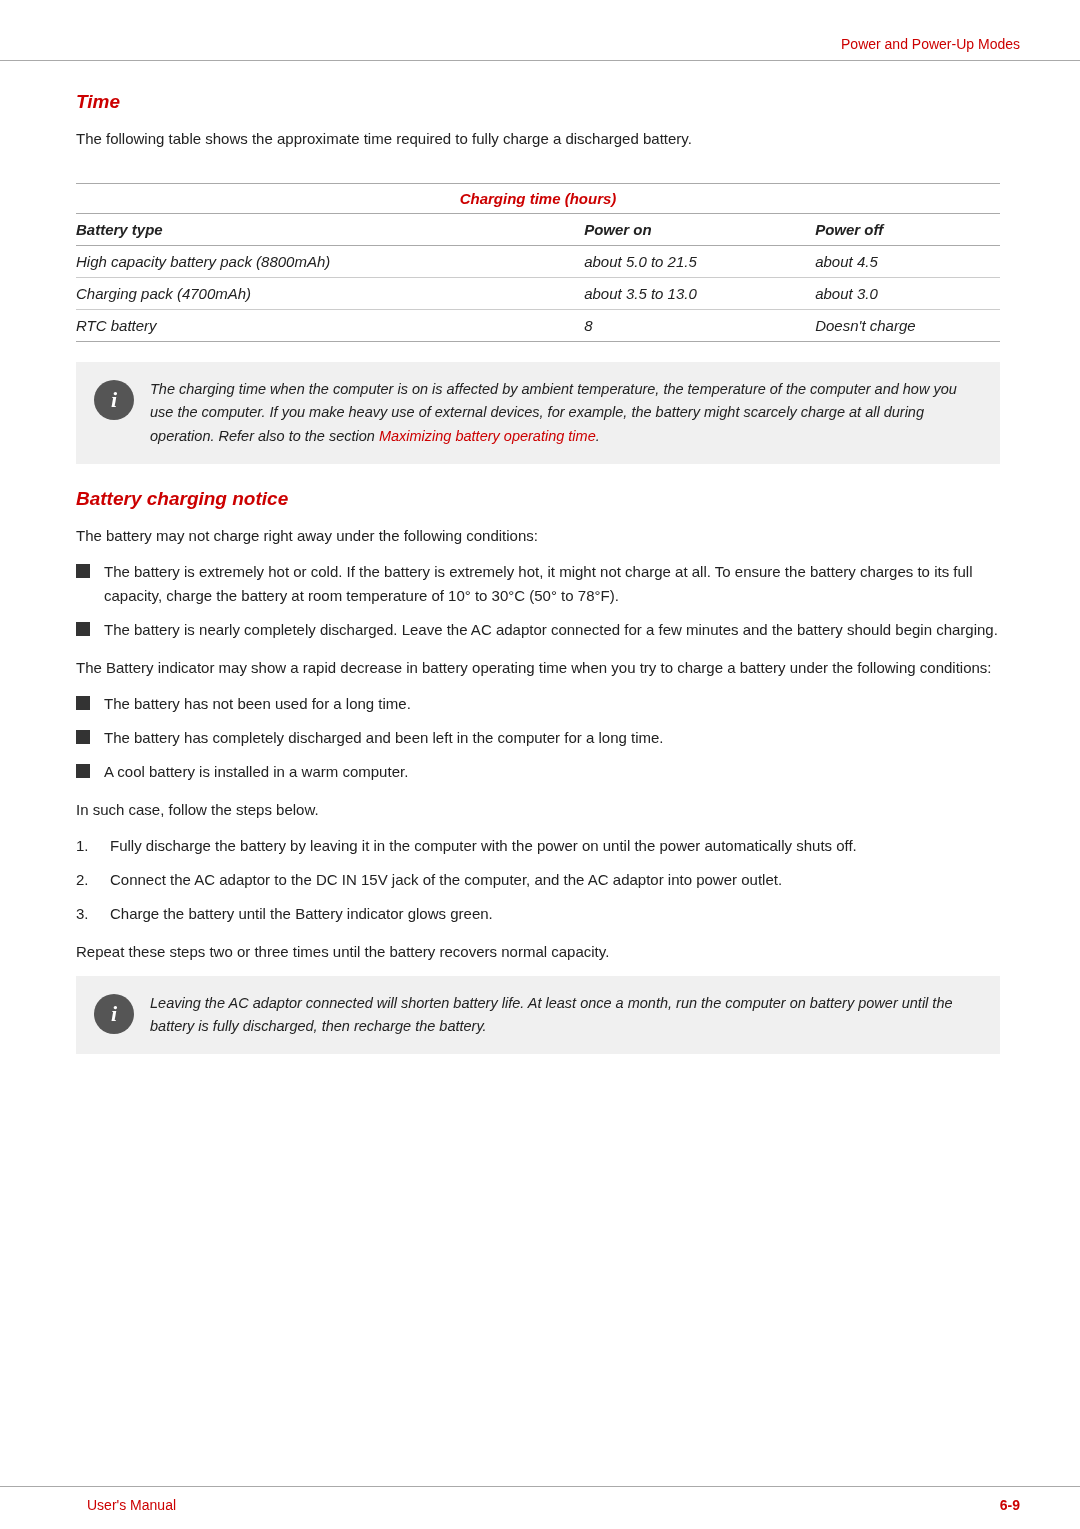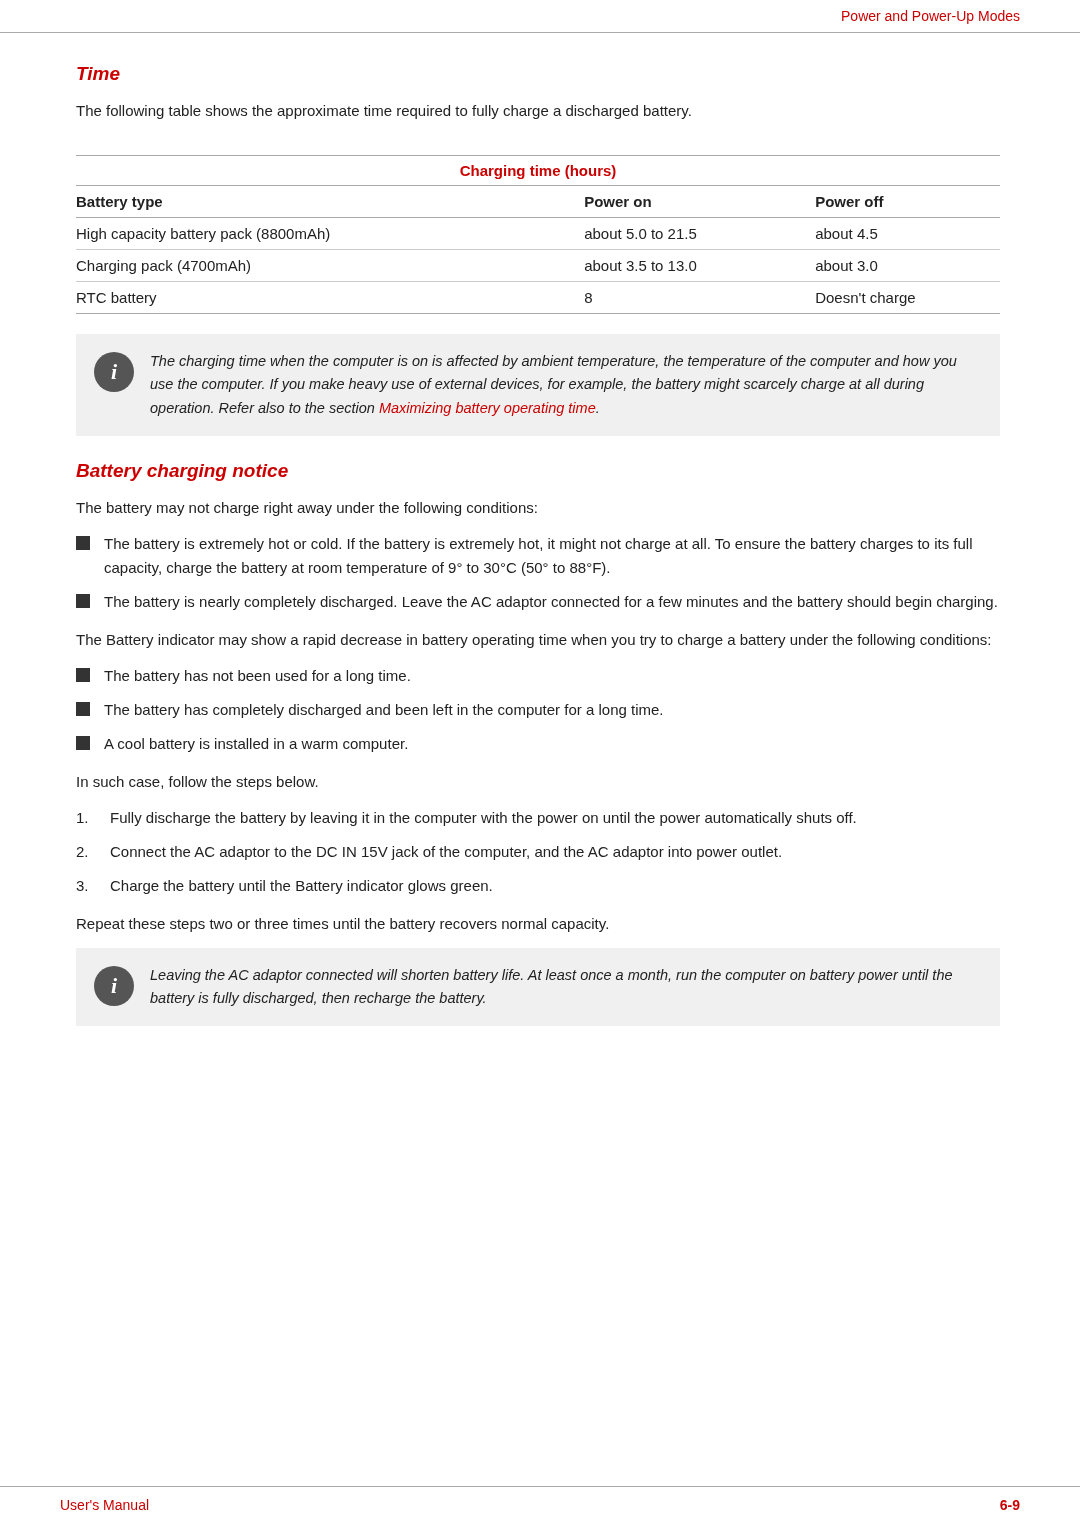--- a/index.html
+++ b/index.html
@@ -18,21 +18,21 @@
       min-height: 1529px;
       padding: 0;
       display: flex;
       flex-direction: column;
     }
 
     
     .page-header {
       display: flex;
       justify-content: flex-end;
-      padding: 8px 60px 8px 60px;
+      padding: 36px 60px 8px 60px;
       border-bottom: 1.5px solid #aaa;
     }
     .header-title {
       color: #cc0000;
       font-size: 14px;
     }
 
     
     .main-content {
       padding: 30px 80px 30px 76px;
@@ -50,20 +50,21 @@
 
     .intro-text {
       font-size: 15px;
       line-height: 1.55;
       margin-bottom: 33px;
     }
 
     
     .table-section {
       margin-bottom: 20px;
+      font-style: italic;
     }
 
     .table-heading {
       text-align: center;
       font-weight: bold;
       color: #cc0000;
       font-size: 15px;
       padding: 6px 0 6px 0;
       border-top: 1.5px solid #aaa;
       border-bottom: 1px solid #aaa;
@@ -207,21 +208,21 @@
       flex-shrink: 0;
       width: 28px;
       font-size: 15px;
       margin-right: 6px;
     }
 
     
     .page-footer {
       display: flex;
       justify-content: space-between;
-      padding: 10px 60px 16px 60px;
+      padding: 10px 60px 16px 87px;
       border-top: 1.5px solid #aaa;
       margin-top: auto;
       gap: 35px;
     }
 
     .footer-left {
       color: #cc0000;
       font-size: 14px;
     }
 
@@ -289,21 +290,21 @@
     </div>
 
     <div class="battery-section">
       <div class="section-heading">Battery charging notice</div>
 
       <p class="body-text">The battery may not charge right away under the following conditions:</p>
 
       <ul class="square-list">
         <li>
           <span class="square-bullet"></span>
-          <span class="li-text">The battery is extremely hot or cold. If the battery is extremely hot, it might not charge at all. To ensure the battery charges to its full capacity, charge the battery at room temperature of 9° to 30°C (50° to 88°F).</span>
+          <span class="li-text">The battery is extremely hot or cold. If the battery is extremely hot, it might not charge at all. To ensure the battery charges to its full capacity, charge the battery at room temperature of 10° to 30°C (50° to 78°F).</span>
         </li>
         <li>
           <span class="square-bullet"></span>
           <span class="li-text">The battery is nearly completely discharged. Leave the AC adaptor connected for a few minutes and the battery should begin charging.</span>
         </li>
       </ul>
 
       <p class="body-text">
         <span>The </span><strong>Battery</strong><span> indicator may show a rapid decrease in battery operating time when you try to charge a battery under the following conditions:</span>
       </p>

